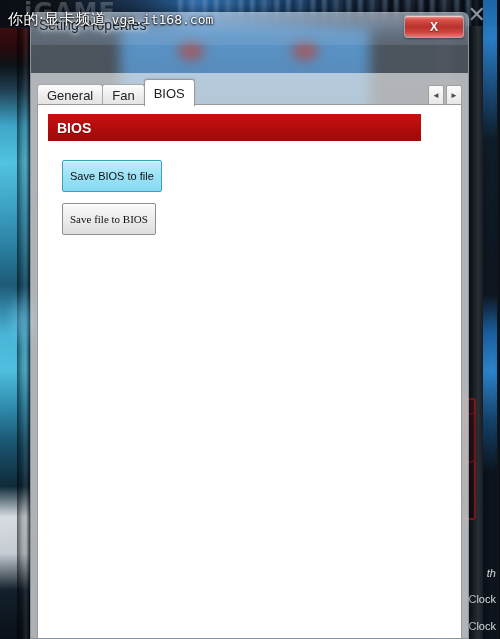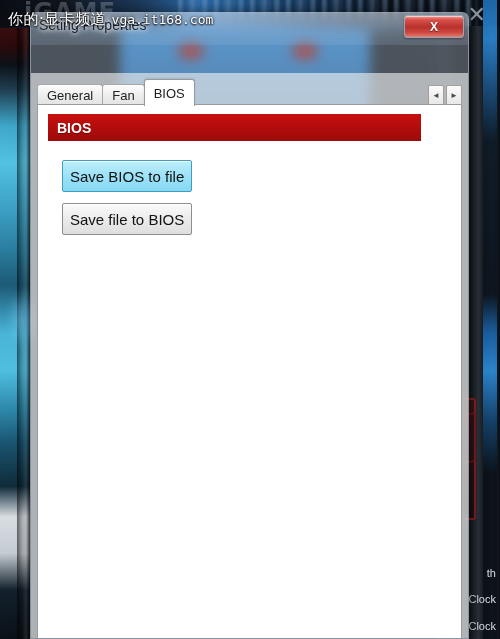--- a/index.html
+++ b/index.html
@@ -286,38 +286,39 @@
     margin-left:9px;
     font-family:"Liberation Sans", sans-serif;
     text-shadow: 0 1px 1px rgba(0,0,0,.35);
   }
 
   .action-btn {
     position:absolute;
     height:21px;
     padding:15px 7px;
     display:flex; align-items:center;
-    font-size:15px;
+    font-size:11px;
     color:#111;
     font-family:"Liberation Sans", sans-serif;
     border:1px solid #7a8a92;
     border-radius:2px;
     white-space:nowrap;
     cursor:pointer;
     box-sizing:border-box;
   }
   .action-btn.hover {
     background: linear-gradient(180deg,#bfeefc 0%, #9fe3f7 45%, #85d9f2 100%);
     border-color:#3f9dc0;
     box-shadow: inset 0 1px 0 rgba(255,255,255,.75);
   }
   .action-btn.normal {
     background: linear-gradient(180deg,#fafafa 0%, #ececec 48%, #dedede 100%);
     border-color:#8e8e8e;
     box-shadow: inset 0 1px 0 rgba(255,255,255,.85);
+    font-family: Liberation Serif, serif;
   }
   #btn-save-bios-to-file { left:24px; top:55px; }
   #btn-save-file-to-bios { left:24px; top:98px; }
 
   
   .footer {
     position:absolute;
     left:0; top:592px;
     width:437px; height:46px;
   }
@@ -343,21 +344,21 @@
     <div class="bg-left-glow"></div>
 
     <div class="bg-right-panel">
       <div class="bg-right-redshape"></div>
       <div class="bg-right-redshape2"></div>
     </div>
     <div class="bg-right-blue"></div>
 
     <div class="bg-x-glyph">✕</div>
 
-    <div class="bg-right-text" style="top:567px;">th</div>
+    <div class="bg-right-text" style="top:567px;font-style:italic;">th</div>
     <div class="bg-right-text" style="top:593px;">Clock</div>
     <div class="bg-right-text" style="top:620px;">Clock</div>
   </div>
 
   <div class="watermark">
     <span>你的·显卡频道</span>
     <span class="wm-url">vga.it168.com</span>
   </div>
 
   <div class="dialog">

